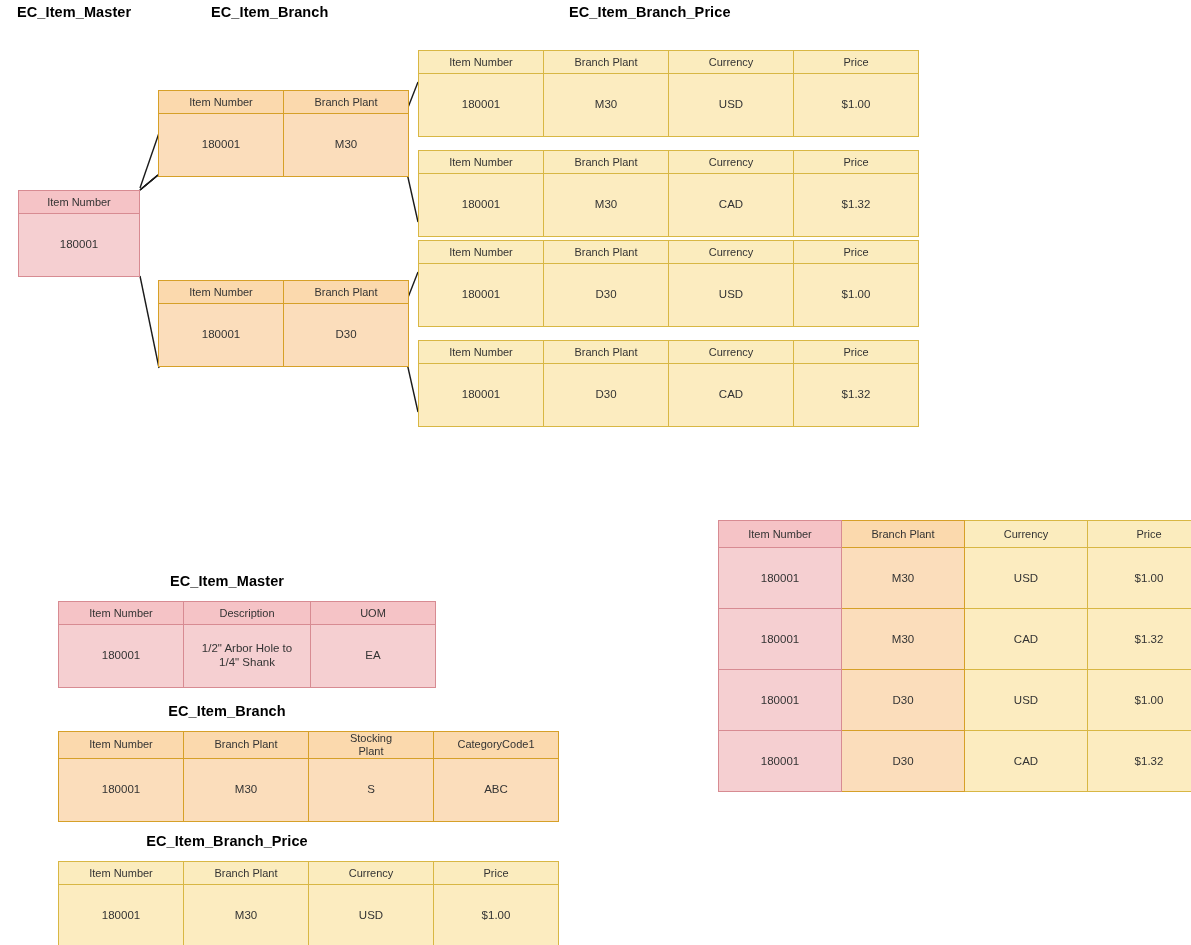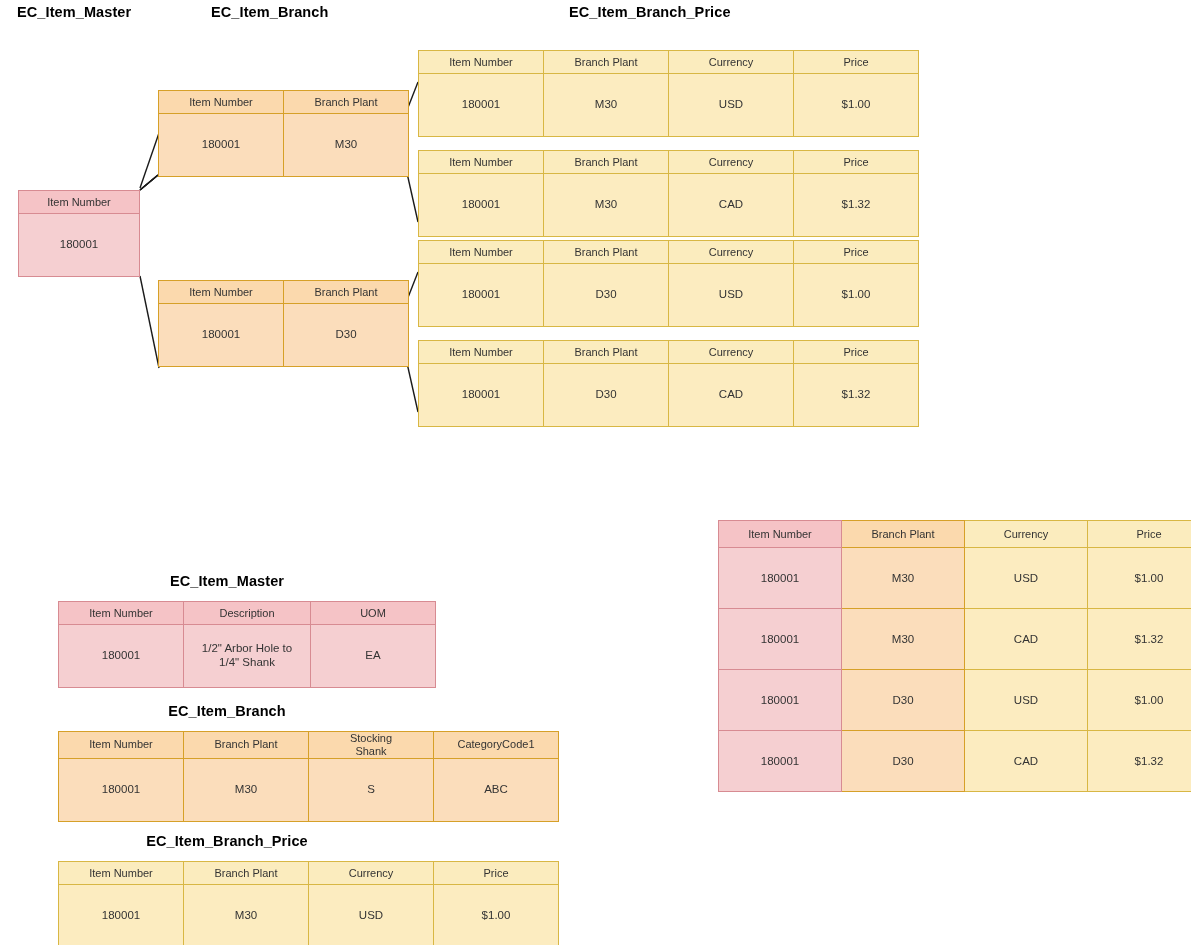--- a/index.html
+++ b/index.html
@@ -243,21 +243,21 @@
     </table>
 
   <div class="tbl-title" style="left:49px; top:703px; width:338px;">EC_Item_Branch</div>
   <table class="etable orange" style="left:49px; top:731px; width:480px;">
     <tbody>
         <tr class="hdr">
       <td style="width:120px">Item Number</td>
       <td style="width:120px">Branch Plant</td>
       <td class="two-line" style="width:120px">
         <span>Stocking</span><br>
-        <span>Shank</span>
+        <span>Plant</span>
       </td>
       <td style="width:120px">CategoryCode1</td>
     </tr>
     <tr class="row">
       <td>180001</td>
       <td>M30</td>
       <td>S</td>
       <td>ABC</td>
     </tr>
   </tbody>

